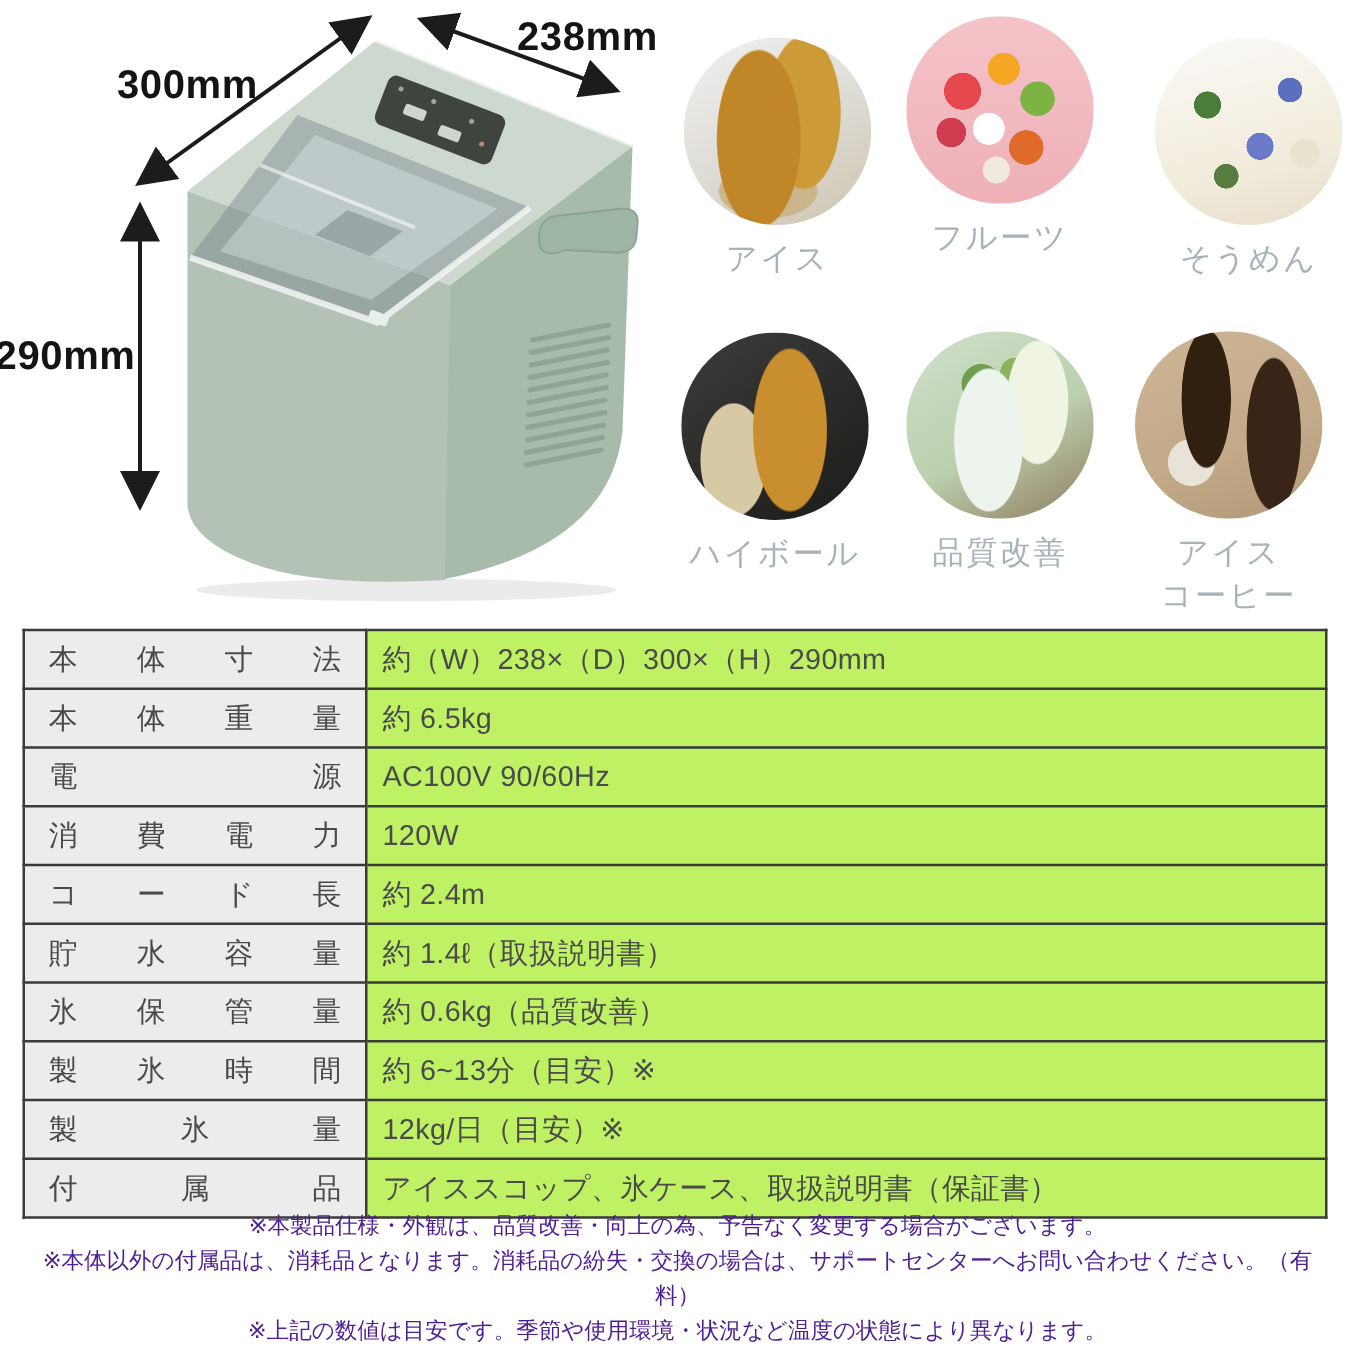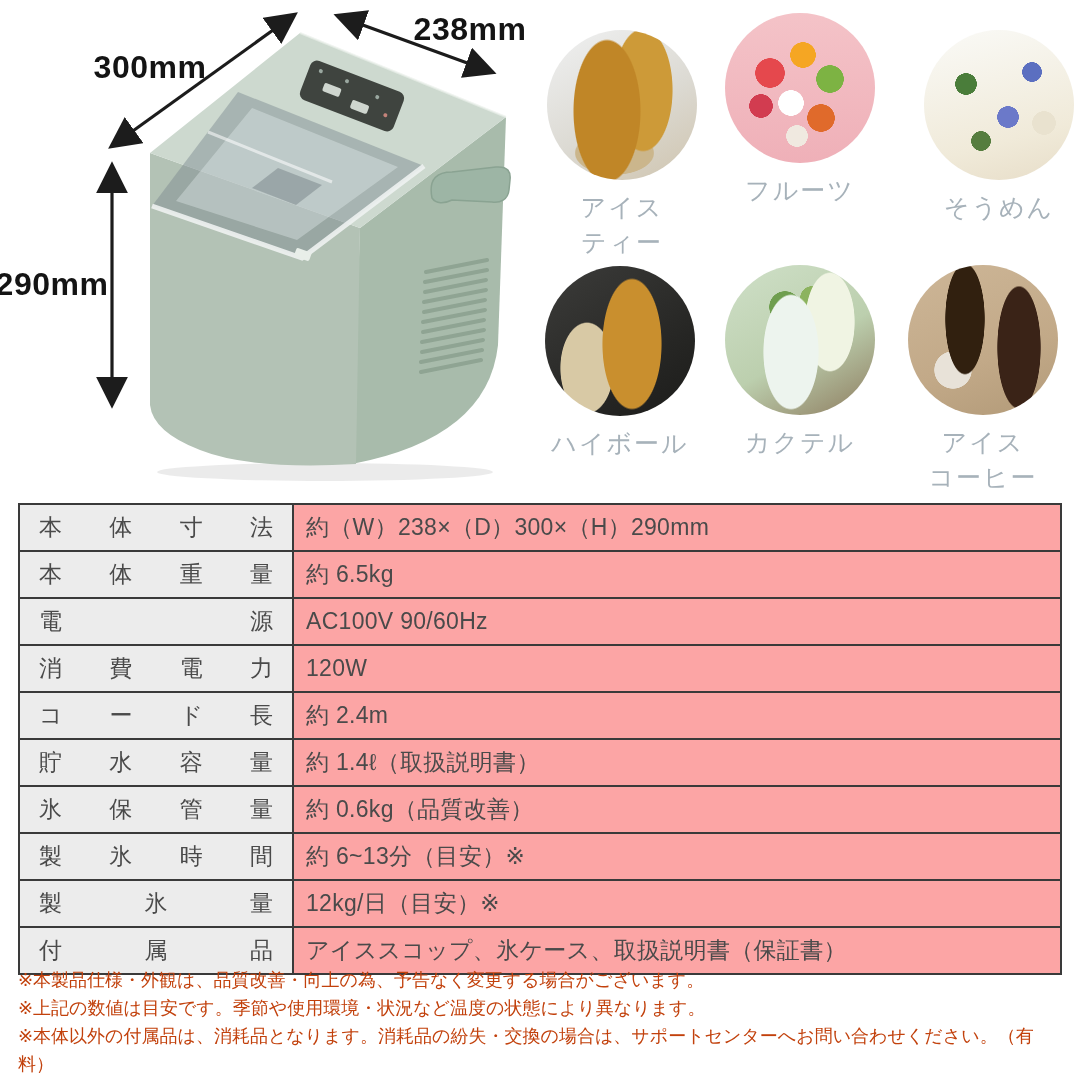--- a/index.html
+++ b/index.html
@@ -61,24 +61,24 @@
   .c6{background:
       radial-gradient(ellipse 20px 56px at 38% 36%,#31200f 97%,transparent),
       radial-gradient(ellipse 22px 62px at 74% 55%,#3a2317 97%,transparent),
       radial-gradient(circle 19px at 30% 70%,#e8e2d8 97%,transparent),
       linear-gradient(160deg,#cdb697,#c2a988 60%,#b29a78);}
   
   .spec{position:absolute;left:18px;top:503px;width:1044px;border-collapse:collapse;}
   .spec td{border:2px solid #3a3a3a;height:45px;vertical-align:middle;}
   .spec-label-cell{width:234px;background:#ececec;padding:0 19px;}
   .spec-label{display:flex;justify-content:space-between;font-size:23px;color:#4a4a4a;}
-  .spec-value{padding:0 10px 0 12px;font-size:23px;color:#4a4a4a;letter-spacing:.3px;background:#fca5a5;}
+  .spec-value{padding:0 10px 0 12px;font-size:23px;color:#4a4a4a;letter-spacing:.3px;background:#bef264;}
   
   .notes{position:absolute;left:18px;top:966px;width:1048px;}
-  .notes p{margin:0;font-size:18px;line-height:28px;color:#c2410c;}
+  .notes p{margin:0;font-size:18px;line-height:28px;color:#4c1d95;text-align:center;}
 </style>
 </head>
 <body>
 
 <div class="sheet">
 
   <section class="hero">
     <svg width="540" height="497" viewBox="0 0 540 497" xmlns="http://www.w3.org/2000/svg">
       <defs>
         <marker id="ah" markerWidth="11" markerHeight="11" refX="8.5" refY="5" orient="auto-start-reverse">
@@ -139,21 +139,20 @@
       <text class="dim-label" x="150" y="78" text-anchor="middle">300mm</text>
       <text class="dim-label" x="52" y="295" text-anchor="middle">290mm</text>
     </svg>
   </section>
 
   <section class="usecases">
     <figure class="usecase p1">
       <div class="uc-photo c1"></div>
       <figcaption class="uc-label">
         <span>アイス</span>
-          <span>ティー</span>
       </figcaption>
     </figure>
     <figure class="usecase p2">
       <div class="uc-photo c2"></div>
       <figcaption class="uc-label">
         <span>フルーツ</span>
       </figcaption>
     </figure>
     <figure class="usecase p3">
       <div class="uc-photo c3"></div>
@@ -163,21 +162,21 @@
     </figure>
     <figure class="usecase p4">
       <div class="uc-photo c4"></div>
       <figcaption class="uc-label">
         <span>ハイボール</span>
       </figcaption>
     </figure>
     <figure class="usecase p5">
       <div class="uc-photo c5"></div>
       <figcaption class="uc-label">
-        <span>カクテル</span>
+        <span>品質改善</span>
       </figcaption>
     </figure>
     <figure class="usecase p6">
       <div class="uc-photo c6"></div>
       <figcaption class="uc-label">
         <span>アイス</span>
           <span>コーヒー</span>
       </figcaption>
     </figure>
   </section>
@@ -288,18 +287,18 @@
               <span>品</span>
             </div>
           </td>
         <td class="spec-value">アイススコップ、氷ケース、取扱説明書（保証書）</td>
       </tr>
     </tbody>
   </table>
 
   <section class="notes">
     <p>※本製品仕様・外観は、品質改善・向上の為、予告なく変更する場合がございます。</p>
+    <p>※本体以外の付属品は、消耗品となります。消耗品の紛失・交換の場合は、サポートセンターへお問い合わせください。（有料）</p>
     <p>※上記の数値は目安です。季節や使用環境・状況など温度の状態により異なります。</p>
-    <p>※本体以外の付属品は、消耗品となります。消耗品の紛失・交換の場合は、サポートセンターへお問い合わせください。（有料）</p>
     <p>※本製品は、一般家庭用です。</p>
   </section>
 
 </div>
 
 </body></html>

